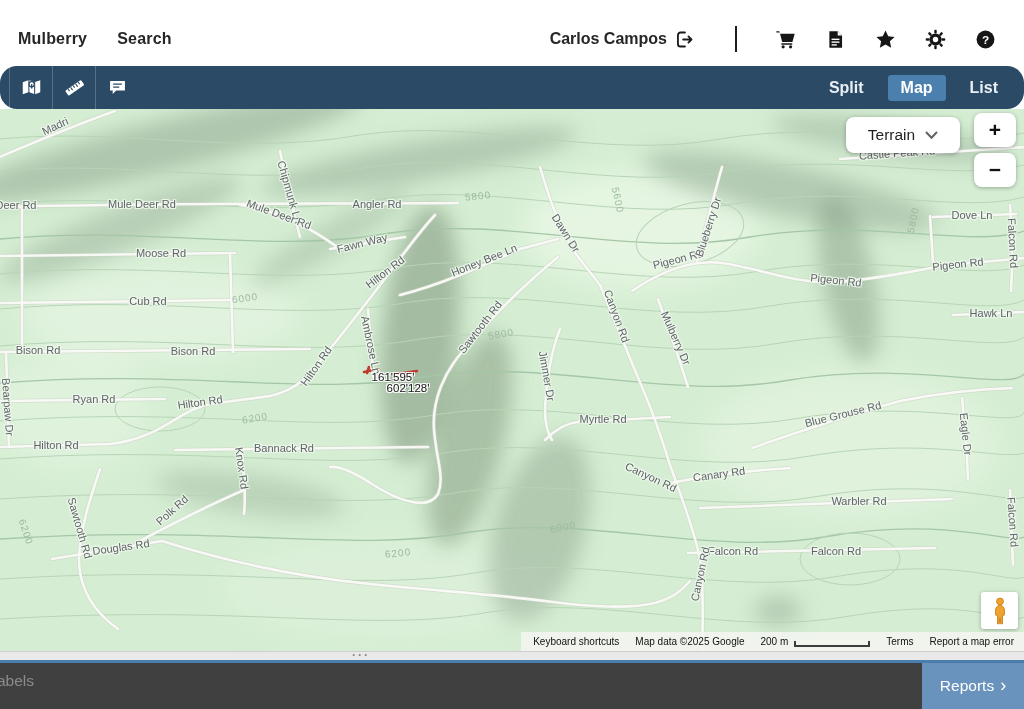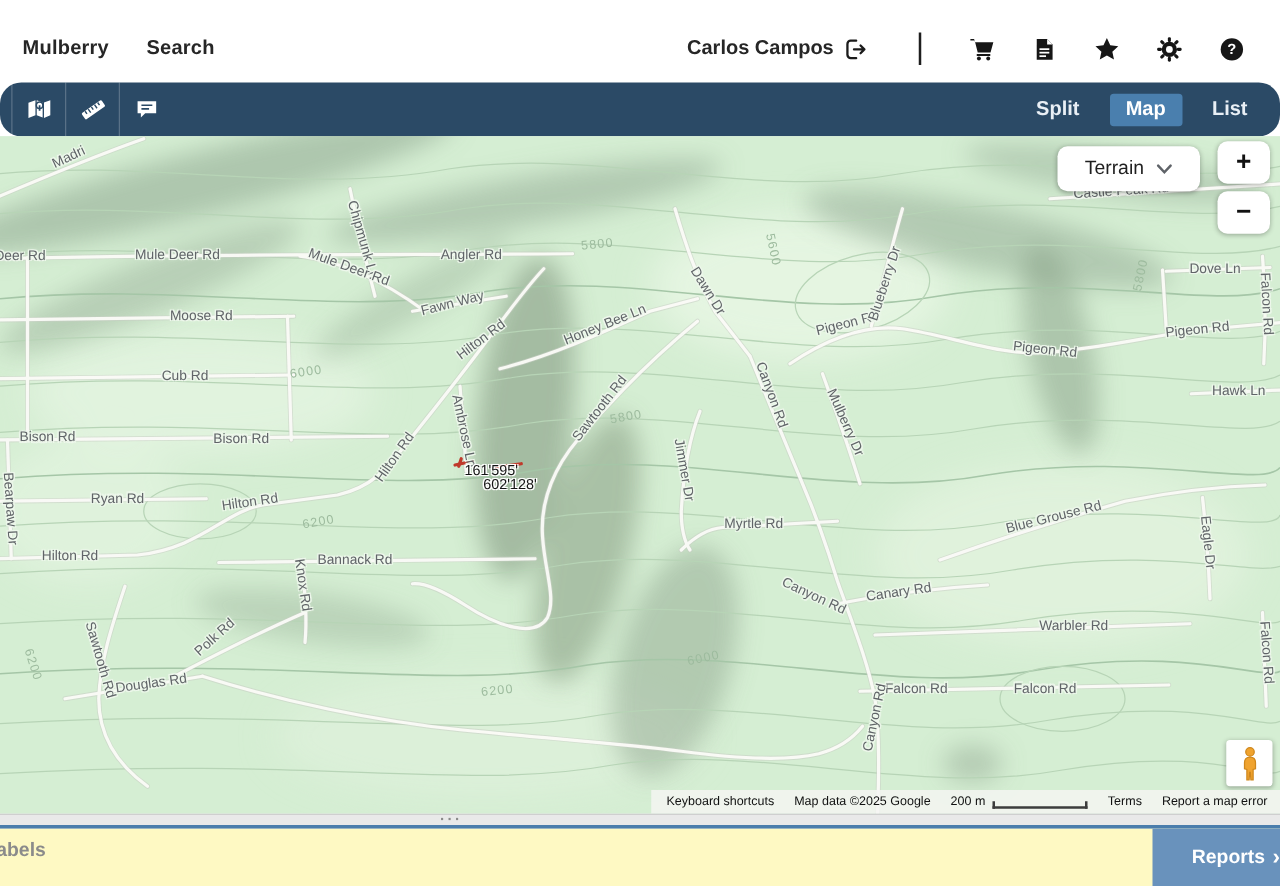--- a/index.html
+++ b/index.html
@@ -40,23 +40,23 @@
   .zoom-in{top:4px;} .zoom-out{top:44px;}
   .pegman{position:absolute;right:6px;bottom:22px;width:37px;height:37px;background:#fff;border-radius:3px;box-shadow:0 1px 4px rgba(0,0,0,.3);display:flex;align-items:center;justify-content:center;cursor:grab;}
   .attribution{position:absolute;right:0;bottom:0;height:19px;background:rgba(245,245,243,.82);display:flex;align-items:center;gap:16px;padding:0 10px 0 12px;font-size:10px;color:#111;}
   .attribution .link{cursor:pointer;}
   .scale{display:flex;align-items:flex-end;gap:6px;}
   .scalebar{width:76px;height:6px;border:2px solid #3c3c3c;border-top:none;box-sizing:border-box;}
   
   .splitter{height:9px;background:#e9e9e9;border-top:1px solid #cfcfcf;box-sizing:border-box;position:relative;cursor:row-resize;}
   .splitter .dots{position:absolute;left:352px;top:-4px;color:#8a8a8a;font-size:12px;font-weight:700;letter-spacing:2px;}
   .blue-line{height:3px;background:#4b7dac;}
-  .bottom-panel{height:46px;background:#fef9c3;position:relative;font-weight:bold;}
+  .bottom-panel{height:46px;background:#404040;position:relative;}
   .panel-label{position:absolute;left:-3px;top:9px;font-size:15.5px;color:#8b8b8b;}
-  .reports-btn{position:absolute;right:0;top:0;bottom:0;width:102px;background:#6992bc;color:#fff;display:flex;align-items:center;justify-content:flex-end;gap:6px;font-size:15.5px;cursor:pointer;}
+  .reports-btn{position:absolute;right:0;top:0;bottom:0;width:102px;background:#6992bc;color:#fff;display:flex;align-items:center;justify-content:center;gap:6px;font-size:15.5px;cursor:pointer;}
   .reports-btn .chev{font-size:18px;line-height:1;margin-top:-2px;}
 </style>
 </head>
 <body>
 
 <div class="header">
   <div class="nav">
     <span class="nav-link">Mulberry</span>
     <span class="nav-link">Search</span>
   </div>

